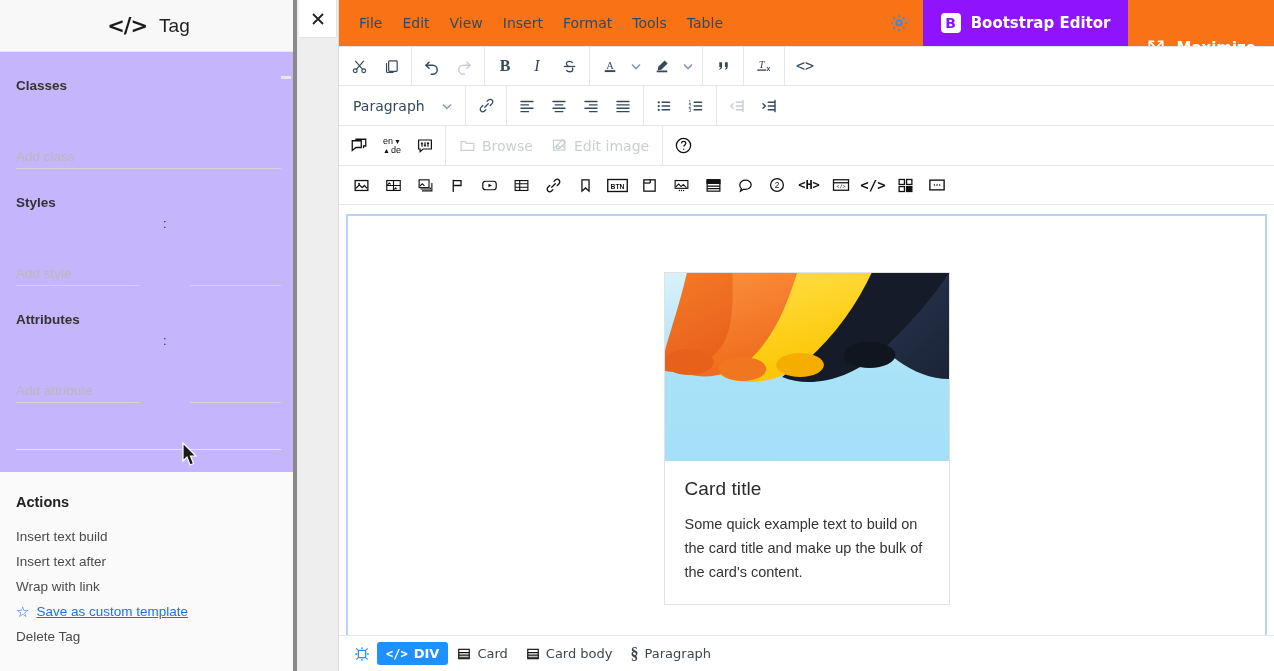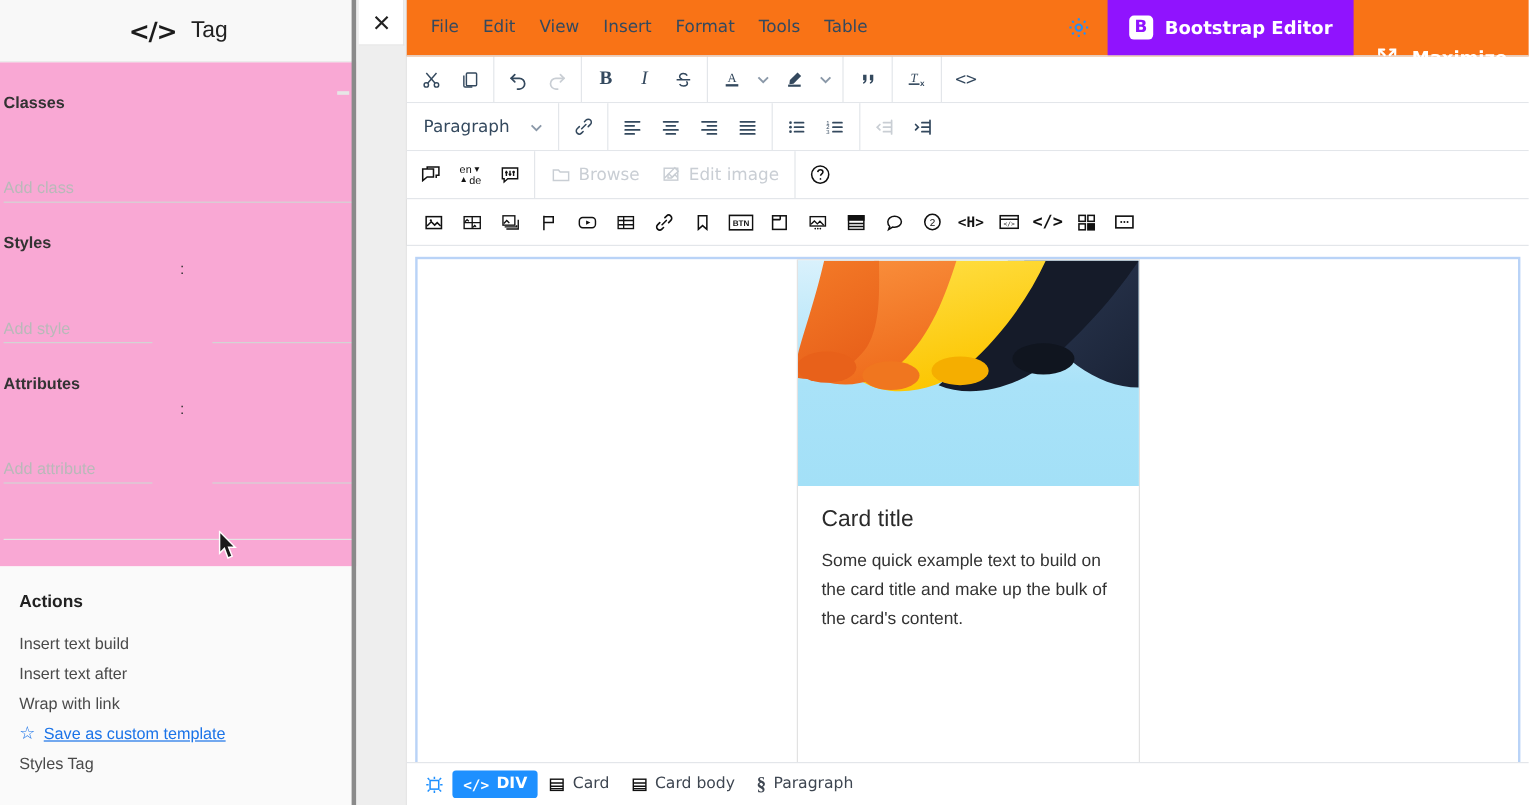--- a/index.html
+++ b/index.html
@@ -28,21 +28,21 @@
     flex: 0 0 52px;
   }
   .sb-header .code-glyph {
     font-family: "DejaVu Sans", sans-serif;
     font-size: 21px; font-weight: 700; color: #1b1b1b;
     letter-spacing: -1px;
   }
   .sb-header .sb-title {
     font-size: 19px; color: #222; font-weight: 400;
   }
-  .sb-body { padding: 0 3px; background: #f9a8d4; flex: 1 1 auto; }
+  .sb-body { padding: 0 16px; background: #c4b5fd; flex: 1 1 auto; }
   .field-group { padding-top: 26px; }
   .field-label {
     font-size: 13.5px; font-weight: 700; color: #333;
     margin-bottom: 6px; padding-left: 0;
   }
   .field-line {
     border: 0; border-bottom: 1px solid #d4d4d4;
     width: 100%; height: 24px;
     font-size: 13.5px; color: #333;
     background: transparent; outline: none;
@@ -213,21 +213,21 @@
 
   
   #canvas {
     flex: 1 1 auto; background: #fff;
     padding: 9px 7px 0 7px;
     overflow: hidden;
   }
   #selected-div {
     border: 2px solid #b9d3f7;
     height: 448px;
-    display: flex; background: #fff;
+    display: flex; background: #fff; align-items: center;
   }
   .col { flex: 1 1 0; }
   .col-card { flex: 0 0 286px; }
   .bs-card {
     border: 1px solid #e2e2e2; background: #fff;
     height: 100%;
     display: flex; flex-direction: column;
   }
   .card-img {
     height: 188px; width: 100%;
@@ -315,21 +315,21 @@
       <span class="action-text">Insert text after</span>
     </div>
     <div class="action-item">
       <span class="action-text">Wrap with link</span>
     </div>
     <div class="action-item linked">
       <span class="star-icon">☆</span>
       <span class="action-text">Save as custom template</span>
     </div>
     <div class="action-item">
-      <span class="action-text">Styles Tag</span>
+      <span class="action-text">Delete Tag</span>
     </div>
   </div>
 
   <svg class="mouse-cursor" viewBox="0 0 22 26">
     <path d="M3 1 L3 19 L7 15 L10 23 L13.5 21.5 L10.5 14 L16 14 Z" fill="#1b1b1b" stroke="#ffffff" stroke-width="1.2"></path>
   </svg>
 
   <div id="sb-notch"></div>
   <div id="sb-scrollbar"></div>
 </div>

